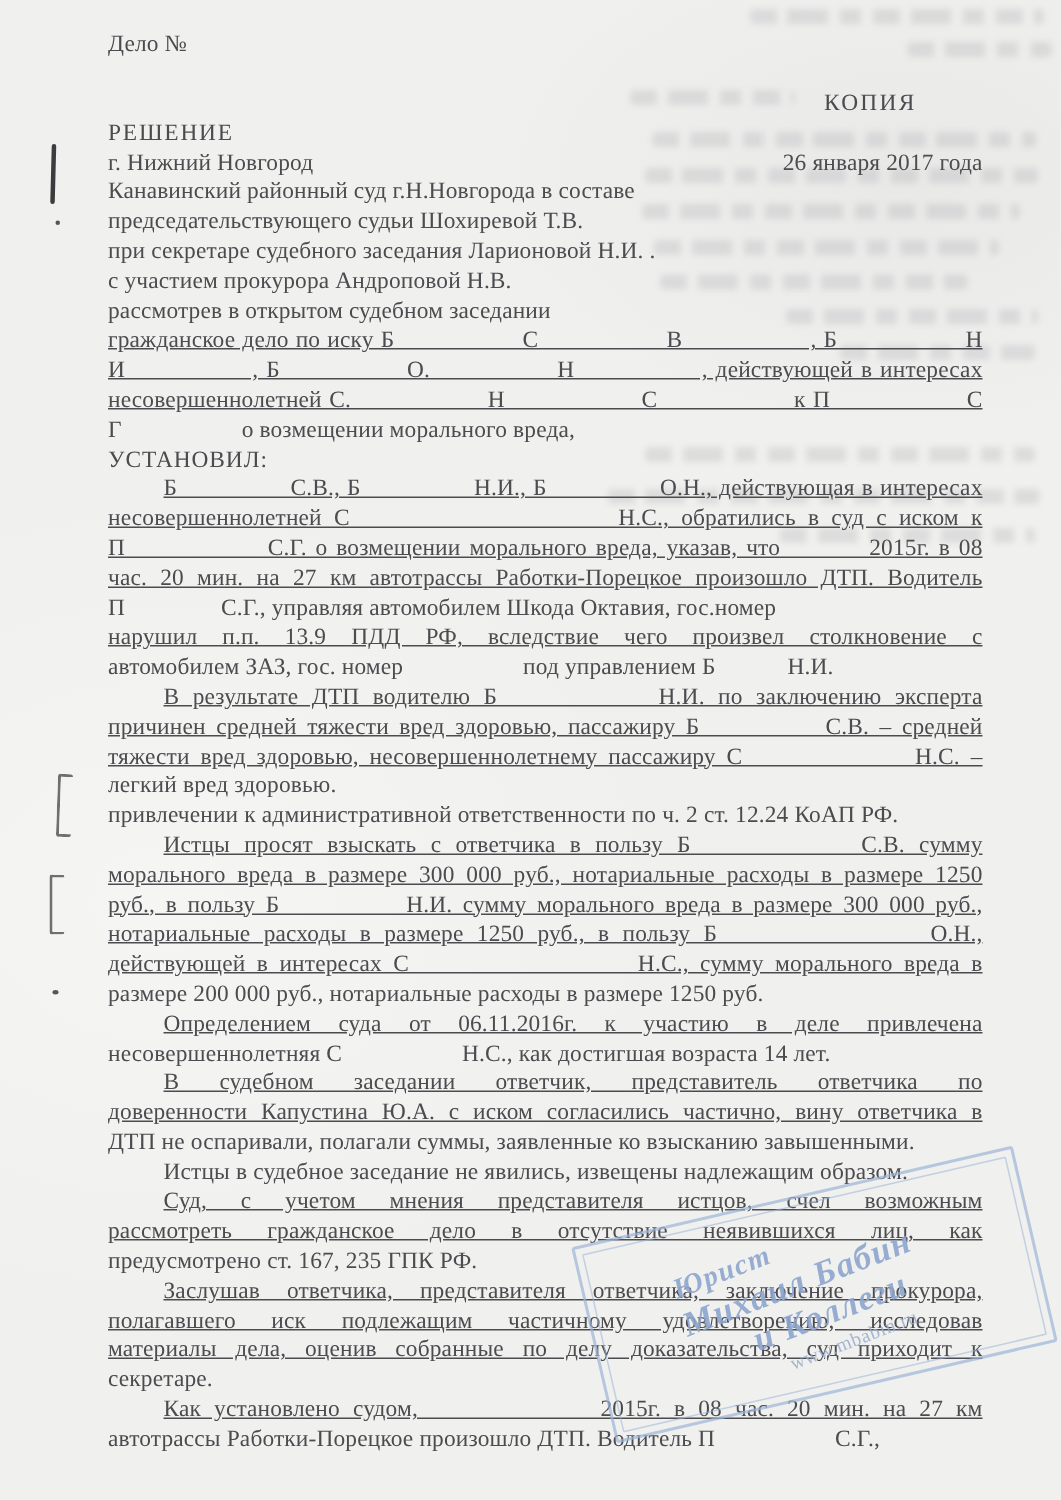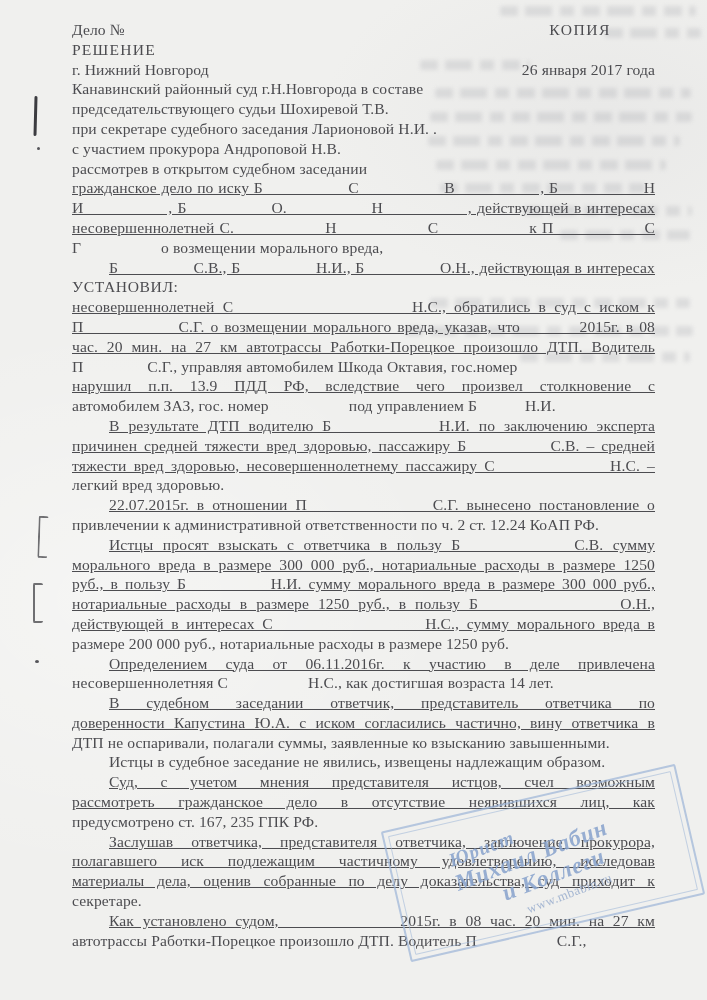--- a/index.html
+++ b/index.html
@@ -26,21 +26,21 @@
   .doc{
     position:absolute;left:72px;top:20px;width:583px;
     font-size:15.6px;line-height:19.8px;
     letter-spacing:.1px;
   }
   .line{min-height:19.8px;}
   .line.center{text-align:left;}
   .line.justify{text-align:justify;text-align-last:justify;text-decoration:underline;}
   .line.split{display:flex;justify-content:space-between;}
   .line.indent{text-indent:37px;}
-  .line.copy-row span:last-child{margin-right:44px;letter-spacing:1.5px;}
+  .line.copy-row span:last-child{margin-right:44px;letter-spacing:1.5px;margin-top:39px;}
   .line.title{letter-spacing:1.2px;}
   .line.heading{letter-spacing:.6px;}
 
   
   .bleed{
     position:absolute;height:10px;border-radius:3px;
     background:repeating-linear-gradient(90deg,
       var(--c-bleed) 0 18px, transparent 18px 25px,
       var(--c-bleed) 25px 52px, transparent 52px 60px,
       var(--c-bleed) 60px 74px, transparent 74px 82px);
@@ -109,33 +109,32 @@
       </div>
       <div class="line left">Канавинский районный суд г.Н.Новгорода в составе</div>
       <div class="line left">председательствующего судьи Шохиревой Т.В.</div>
       <div class="line left">при секретаре судебного заседания Ларионовой Н.И. .</div>
       <div class="line left">с участием прокурора Андроповой Н.В.</div>
       <div class="line left">рассмотрев в открытом судебном заседании</div>
       <div class="line justify">гражданское дело по иску Б&nbsp;&nbsp;&nbsp;&nbsp;&nbsp;&nbsp;&nbsp;&nbsp;&nbsp;&nbsp;&nbsp;&nbsp;&nbsp;&nbsp;&nbsp;&nbsp;&nbsp;&nbsp;С&nbsp;&nbsp;&nbsp;&nbsp;&nbsp;&nbsp;&nbsp;&nbsp;&nbsp;&nbsp;&nbsp;&nbsp;&nbsp;&nbsp;&nbsp;&nbsp;&nbsp;&nbsp;В&nbsp;&nbsp;&nbsp;&nbsp;&nbsp;&nbsp;&nbsp;&nbsp;&nbsp;&nbsp;&nbsp;&nbsp;&nbsp;&nbsp;&nbsp;&nbsp;&nbsp;&nbsp;, Б&nbsp;&nbsp;&nbsp;&nbsp;&nbsp;&nbsp;&nbsp;&nbsp;&nbsp;&nbsp;&nbsp;&nbsp;&nbsp;&nbsp;&nbsp;&nbsp;&nbsp;&nbsp;Н</div>
       <div class="line justify">И&nbsp;&nbsp;&nbsp;&nbsp;&nbsp;&nbsp;&nbsp;&nbsp;&nbsp;&nbsp;&nbsp;&nbsp;&nbsp;&nbsp;&nbsp;&nbsp;, Б&nbsp;&nbsp;&nbsp;&nbsp;&nbsp;&nbsp;&nbsp;&nbsp;&nbsp;&nbsp;&nbsp;&nbsp;&nbsp;&nbsp;&nbsp;&nbsp;О.&nbsp;&nbsp;&nbsp;&nbsp;&nbsp;&nbsp;&nbsp;&nbsp;&nbsp;&nbsp;&nbsp;&nbsp;&nbsp;&nbsp;&nbsp;&nbsp;Н&nbsp;&nbsp;&nbsp;&nbsp;&nbsp;&nbsp;&nbsp;&nbsp;&nbsp;&nbsp;&nbsp;&nbsp;&nbsp;&nbsp;&nbsp;&nbsp;, действующей в интересах</div>
       <div class="line justify">несовершеннолетней С.&nbsp;&nbsp;&nbsp;&nbsp;&nbsp;&nbsp;&nbsp;&nbsp;&nbsp;&nbsp;&nbsp;&nbsp;&nbsp;&nbsp;&nbsp;&nbsp;&nbsp;&nbsp;Н&nbsp;&nbsp;&nbsp;&nbsp;&nbsp;&nbsp;&nbsp;&nbsp;&nbsp;&nbsp;&nbsp;&nbsp;&nbsp;&nbsp;&nbsp;&nbsp;&nbsp;&nbsp;С&nbsp;&nbsp;&nbsp;&nbsp;&nbsp;&nbsp;&nbsp;&nbsp;&nbsp;&nbsp;&nbsp;&nbsp;&nbsp;&nbsp;&nbsp;&nbsp;&nbsp;&nbsp;к П&nbsp;&nbsp;&nbsp;&nbsp;&nbsp;&nbsp;&nbsp;&nbsp;&nbsp;&nbsp;&nbsp;&nbsp;&nbsp;&nbsp;&nbsp;&nbsp;&nbsp;&nbsp;С</div>
       <div class="line left">Г&nbsp;&nbsp;&nbsp;&nbsp;&nbsp;&nbsp;&nbsp;&nbsp;&nbsp;&nbsp;&nbsp;&nbsp;&nbsp;&nbsp;&nbsp;&nbsp;&nbsp;&nbsp;&nbsp;&nbsp;о возмещении морального вреда,</div>
+      <div class="line center heading">УСТАНОВИЛ:</div>
       <div class="line justify indent">Б&nbsp;&nbsp;&nbsp;&nbsp;&nbsp;&nbsp;&nbsp;&nbsp;&nbsp;&nbsp;&nbsp;&nbsp;&nbsp;&nbsp;&nbsp;&nbsp;С.В., Б&nbsp;&nbsp;&nbsp;&nbsp;&nbsp;&nbsp;&nbsp;&nbsp;&nbsp;&nbsp;&nbsp;&nbsp;&nbsp;&nbsp;&nbsp;&nbsp;Н.И., Б&nbsp;&nbsp;&nbsp;&nbsp;&nbsp;&nbsp;&nbsp;&nbsp;&nbsp;&nbsp;&nbsp;&nbsp;&nbsp;&nbsp;&nbsp;&nbsp;О.Н., действующая в интересах</div>
-      <div class="line center heading">УСТАНОВИЛ:</div>
       <div class="line justify">несовершеннолетней С&nbsp;&nbsp;&nbsp;&nbsp;&nbsp;&nbsp;&nbsp;&nbsp;&nbsp;&nbsp;&nbsp;&nbsp;&nbsp;&nbsp;&nbsp;&nbsp;&nbsp;&nbsp;&nbsp;&nbsp;&nbsp;&nbsp;Н.С., обратились в суд с иском к</div>
       <div class="line justify">П&nbsp;&nbsp;&nbsp;&nbsp;&nbsp;&nbsp;&nbsp;&nbsp;&nbsp;&nbsp;&nbsp;&nbsp;&nbsp;&nbsp;&nbsp;&nbsp;С.Г. о возмещении морального вреда, указав, что&nbsp;&nbsp;&nbsp;&nbsp;&nbsp;&nbsp;&nbsp;&nbsp;&nbsp;&nbsp;2015г. в 08</div>
       <div class="line justify">час. 20 мин. на 27 км автотрассы Работки-Порецкое произошло ДТП. Водитель</div>
       <div class="line left">П&nbsp;&nbsp;&nbsp;&nbsp;&nbsp;&nbsp;&nbsp;&nbsp;&nbsp;&nbsp;&nbsp;&nbsp;&nbsp;&nbsp;&nbsp;&nbsp;С.Г., управляя автомобилем Шкода Октавия, гос.номер</div>
       <div class="line justify">нарушил п.п. 13.9 ПДД РФ, вследствие чего произвел столкновение с</div>
       <div class="line left">автомобилем ЗАЗ, гос. номер&nbsp;&nbsp;&nbsp;&nbsp;&nbsp;&nbsp;&nbsp;&nbsp;&nbsp;&nbsp;&nbsp;&nbsp;&nbsp;&nbsp;&nbsp;&nbsp;&nbsp;&nbsp;&nbsp;&nbsp;под управлением Б&nbsp;&nbsp;&nbsp;&nbsp;&nbsp;&nbsp;&nbsp;&nbsp;&nbsp;&nbsp;&nbsp;&nbsp;Н.И.</div>
       <div class="line justify indent">В результате ДТП водителю Б&nbsp;&nbsp;&nbsp;&nbsp;&nbsp;&nbsp;&nbsp;&nbsp;&nbsp;&nbsp;&nbsp;&nbsp;Н.И. по заключению эксперта</div>
       <div class="line justify">причинен средней тяжести вред здоровью, пассажиру Б&nbsp;&nbsp;&nbsp;&nbsp;&nbsp;&nbsp;&nbsp;&nbsp;&nbsp;&nbsp;&nbsp;&nbsp;С.В. – средней</div>
       <div class="line justify">тяжести вред здоровью, несовершеннолетнему пассажиру С&nbsp;&nbsp;&nbsp;&nbsp;&nbsp;&nbsp;&nbsp;&nbsp;&nbsp;&nbsp;&nbsp;&nbsp;&nbsp;&nbsp;&nbsp;&nbsp;Н.С. –</div>
       <div class="line left">легкий вред здоровью.</div>
-      <div class="line justify indent">22.07.2015г. в отношении П&nbsp;&nbsp;&nbsp;&nbsp;&nbsp;&nbsp;&nbsp;&nbsp;&nbsp;&nbsp;&nbsp;&nbsp;&nbsp;&nbsp;&nbsp;&nbsp;С.Г. вынесено постановление о</div>
       <div class="line left">привлечении к административной ответственности по ч. 2 ст. 12.24 КоАП РФ.</div>
       <div class="line justify indent">Истцы просят взыскать с ответчика в пользу Б&nbsp;&nbsp;&nbsp;&nbsp;&nbsp;&nbsp;&nbsp;&nbsp;&nbsp;&nbsp;&nbsp;&nbsp;С.В. сумму</div>
       <div class="line justify">морального вреда в размере 300 000 руб., нотариальные расходы в размере 1250</div>
       <div class="line justify">руб., в пользу Б&nbsp;&nbsp;&nbsp;&nbsp;&nbsp;&nbsp;&nbsp;&nbsp;&nbsp;&nbsp;&nbsp;&nbsp;Н.И. сумму морального вреда в размере 300 000 руб.,</div>
       <div class="line justify">нотариальные расходы в размере 1250 руб., в пользу Б&nbsp;&nbsp;&nbsp;&nbsp;&nbsp;&nbsp;&nbsp;&nbsp;&nbsp;&nbsp;&nbsp;&nbsp;&nbsp;&nbsp;&nbsp;&nbsp;О.Н.,</div>
       <div class="line justify">действующей в интересах С&nbsp;&nbsp;&nbsp;&nbsp;&nbsp;&nbsp;&nbsp;&nbsp;&nbsp;&nbsp;&nbsp;&nbsp;&nbsp;&nbsp;&nbsp;&nbsp;&nbsp;&nbsp;&nbsp;&nbsp;Н.С., сумму морального вреда в</div>
       <div class="line left">размере 200 000 руб., нотариальные расходы в размере 1250 руб.</div>
       <div class="line justify indent">Определением суда от 06.11.2016г. к участию в деле привлечена</div>
       <div class="line left">несовершеннолетняя С&nbsp;&nbsp;&nbsp;&nbsp;&nbsp;&nbsp;&nbsp;&nbsp;&nbsp;&nbsp;&nbsp;&nbsp;&nbsp;&nbsp;&nbsp;&nbsp;&nbsp;&nbsp;&nbsp;&nbsp;Н.С., как достигшая возраста 14 лет.</div>
       <div class="line justify indent">В судебном заседании ответчик, представитель ответчика по</div>

